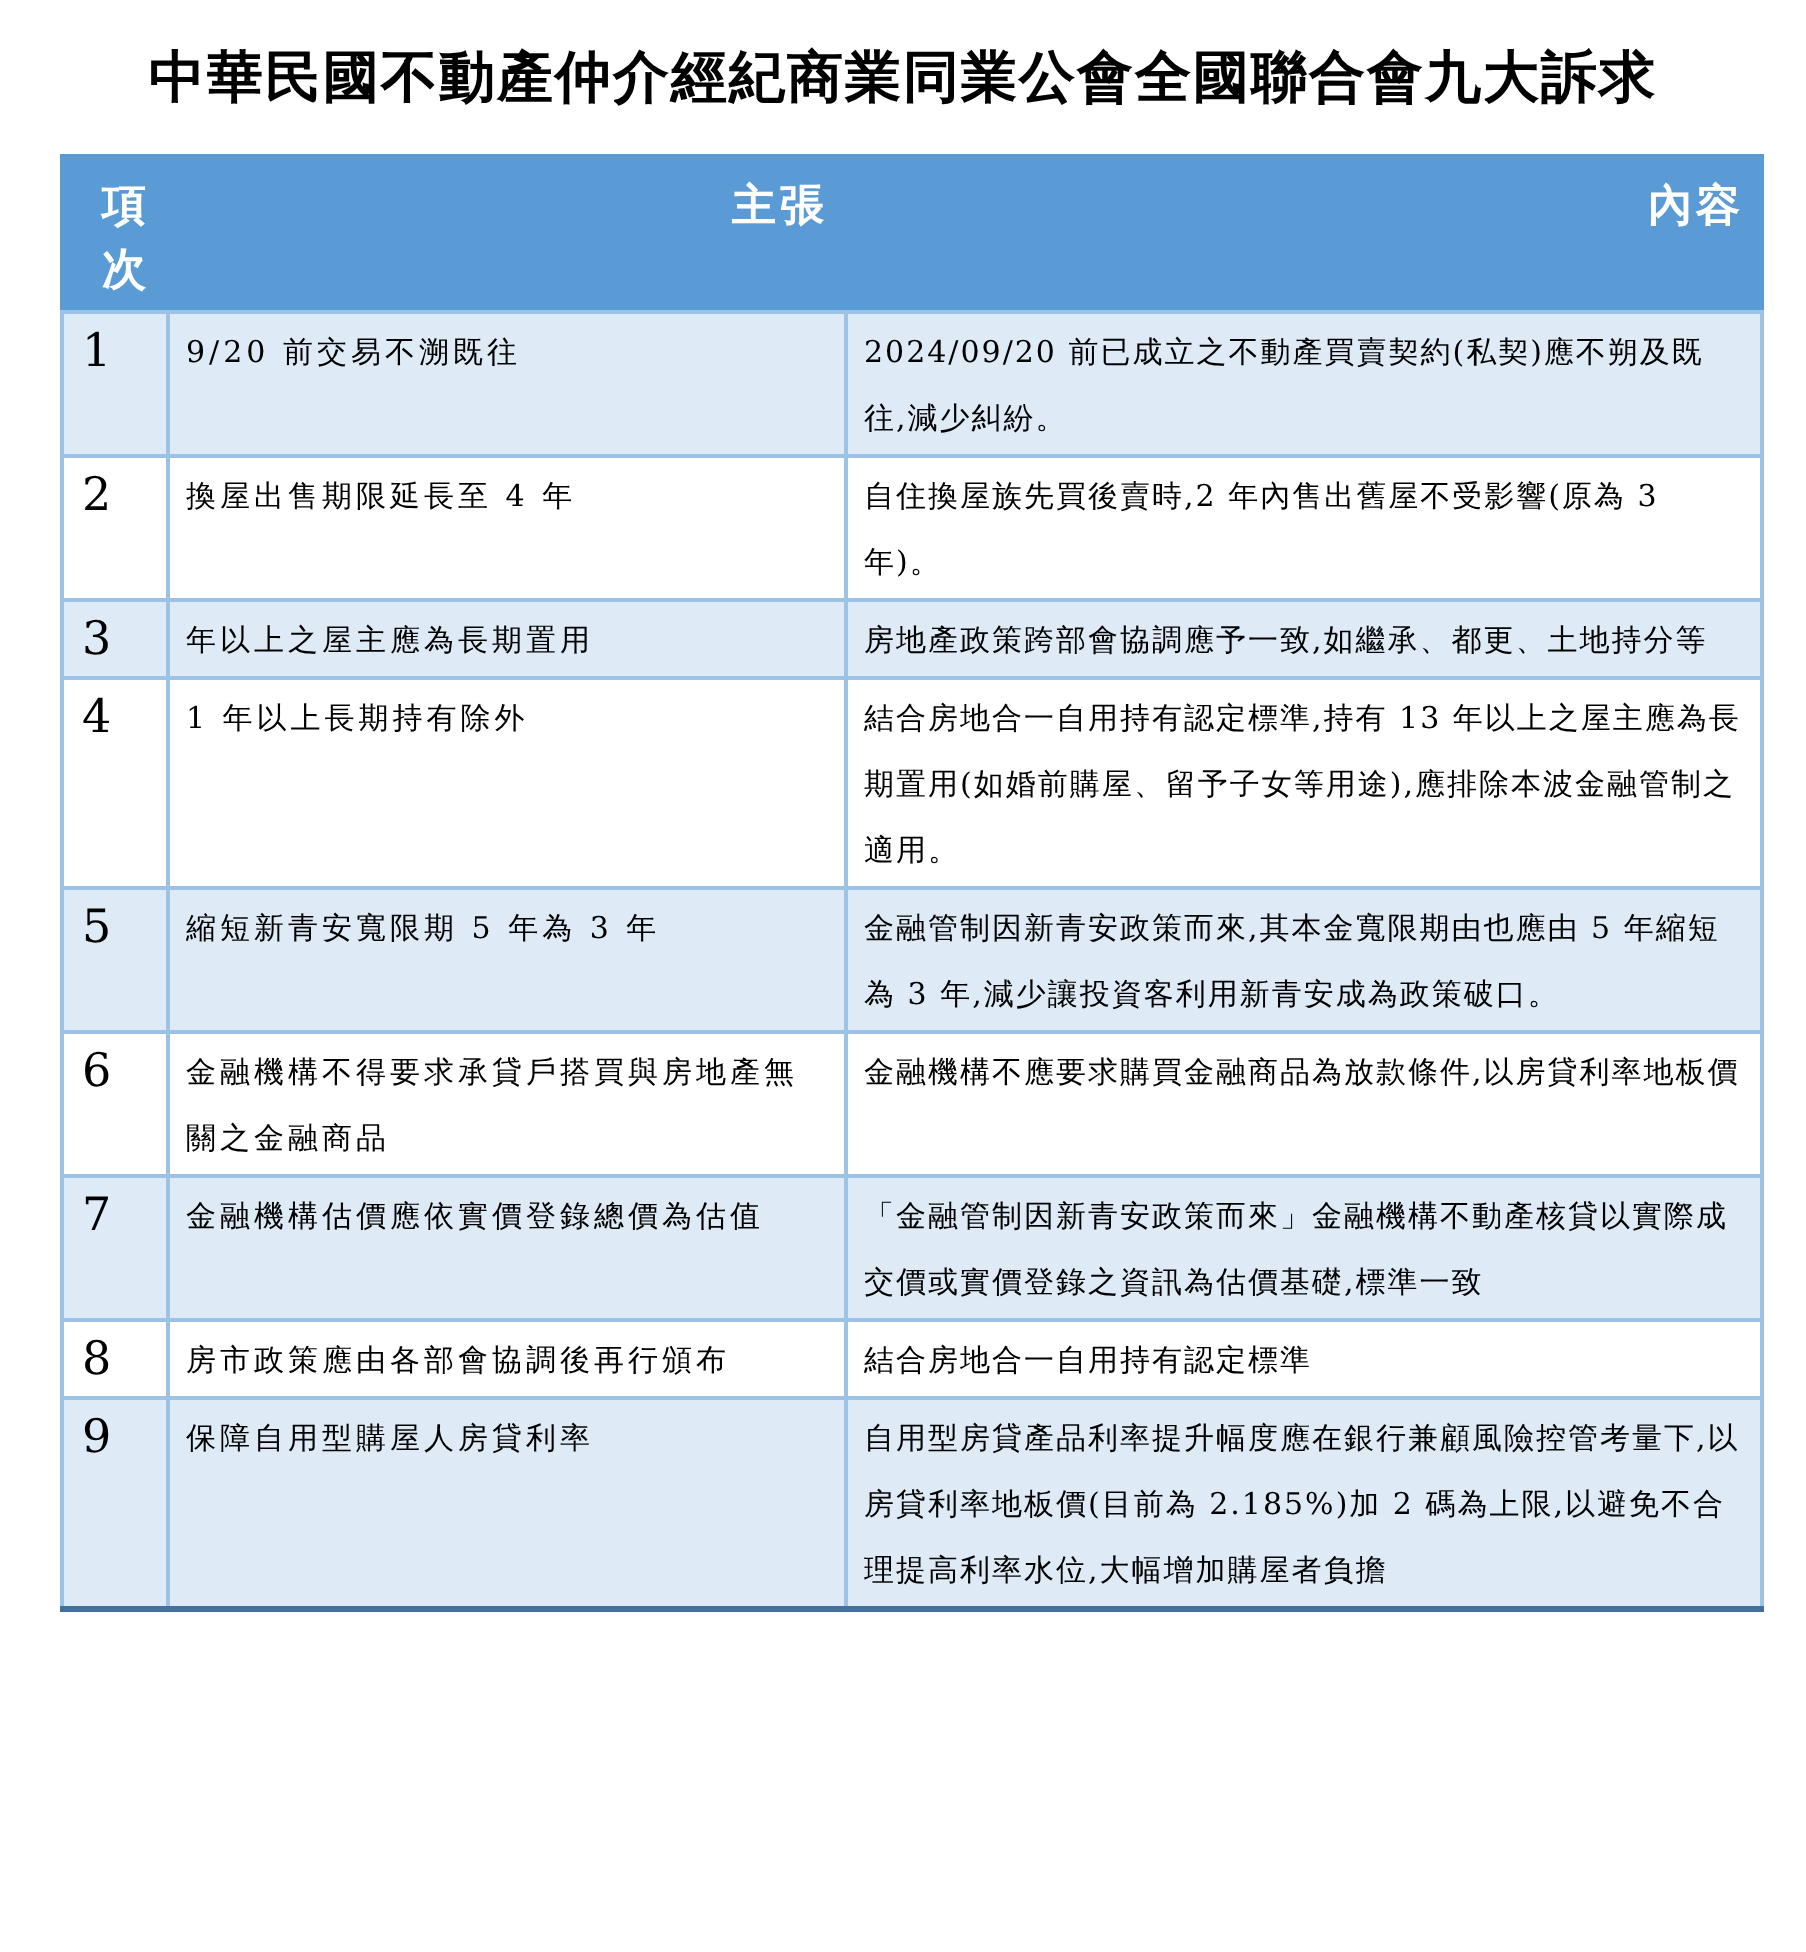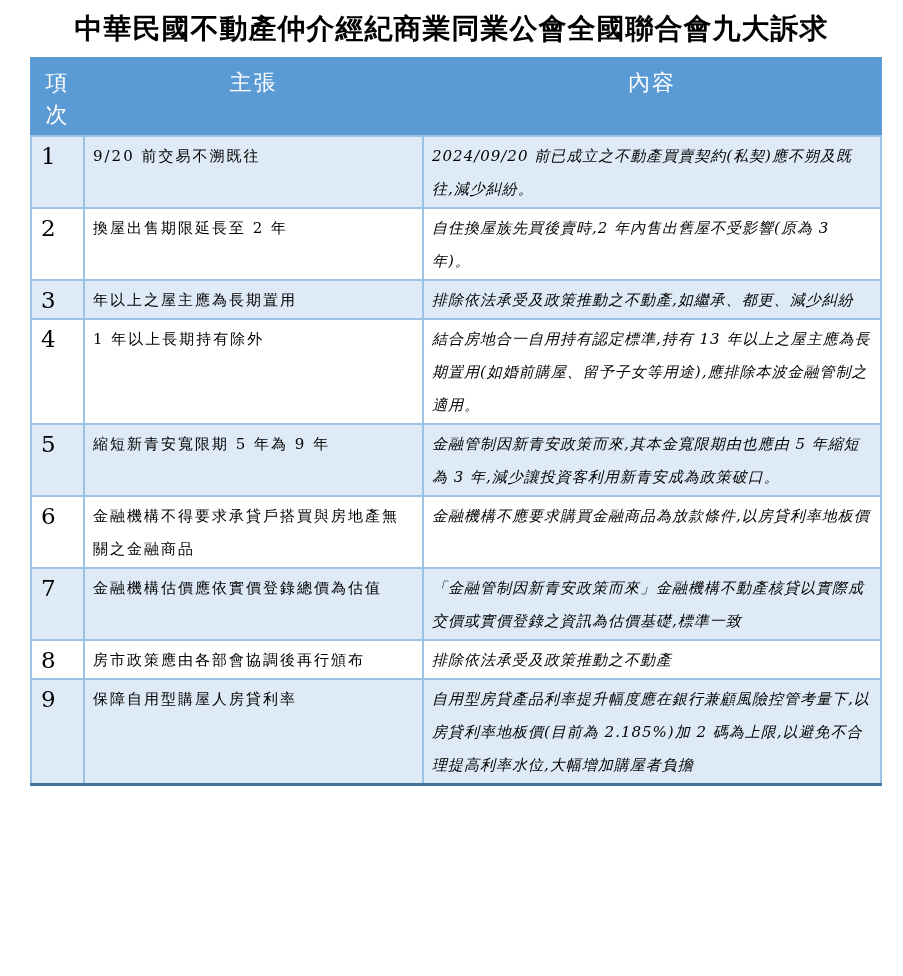--- a/index.html
+++ b/index.html
@@ -4,21 +4,21 @@
 <style>
   :root {
     --header-bg: #5B9BD5;
     --header-text: #FFFFFF;
     --row-alt-bg: #DEEAF6;
     --row-bg: #FFFFFF;
     --border: #9CC2E5;
     --bottom-border: #41719C;
     --text: #000000;
   }
-  * { box-sizing: border-box; }
+  * { box-sizing: border-box; margin-top: 20px; }
   html, body {
     margin: 0;
     padding: 0;
     width: 903px;
     height: 976px;
     background: #FFFFFF;
     overflow: hidden;
     font-family: "DejaVu Serif", "Liberation Serif", serif;
     color: var(--text);
   }
@@ -38,22 +38,22 @@
     border-collapse: collapse;
     table-layout: fixed;
   }
   col.w-num     { width: 53px;  }
   col.w-claim   { width: 339px; }
   col.w-content { width: 458px; }
 
   th {
     background: var(--header-bg);
     color: var(--header-text);
-    font-weight: normal;
-    text-align: center;
+    font-weight: bold;
+    text-align: right;
     vertical-align: top;
     font-size: 22px;
     line-height: 32px;
     padding: 8px 8px 4px 8px;
     height: 76px;
     letter-spacing: 2px;
     border: 2px solid var(--header-bg);
     border-bottom: 2px solid var(--border);
   }
   td {
@@ -63,21 +63,21 @@
     line-height: 33px;
     padding: 3px 8px 1px 8px;
     letter-spacing: 2px;
     word-break: break-all;
   }
   td.col-num {
     font-size: 23px;
     letter-spacing: 0;
     padding-left: 9px;
   }
-  td.col-content { letter-spacing: 1px; font-style: italic; }
+  td.col-content { letter-spacing: 1px; }
   tbody tr:nth-child(odd)  td { background: var(--row-alt-bg); }
   tbody tr:nth-child(even) td { background: var(--row-bg); }
   tbody tr:last-child td { border-bottom: 3px solid var(--bottom-border); }
 </style>
 </head>
 <body>
 
 <div class="page">
   <h1 class="title">中華民國不動產仲介經紀商業同業公會全國聯合會九大訴求</h1>
 
@@ -96,58 +96,58 @@
     </thead>
     <tbody>
   <tr>
     <td class="col-num">1</td>
     <td class="col-claim">9/20 前交易不溯既往</td>
     <td class="col-content">2024/09/20 前已成立之不動產買賣契約(私契)應不朔及既往,減少糾紛。</td>
   </tr>
 
   <tr>
     <td class="col-num">2</td>
-    <td class="col-claim">換屋出售期限延長至 2 年</td>
+    <td class="col-claim">換屋出售期限延長至 4 年</td>
     <td class="col-content">自住換屋族先買後賣時,2 年內售出舊屋不受影響(原為 3 年)。</td>
   </tr>
 
   <tr>
     <td class="col-num">3</td>
     <td class="col-claim">年以上之屋主應為長期置用</td>
-    <td class="col-content">排除依法承受及政策推動之不動產,如繼承、都更、減少糾紛</td>
+    <td class="col-content">房地產政策跨部會協調應予一致,如繼承、都更、土地持分等</td>
   </tr>
 
   <tr>
     <td class="col-num">4</td>
     <td class="col-claim">1 年以上長期持有除外</td>
     <td class="col-content">結合房地合一自用持有認定標準,持有 13 年以上之屋主應為長期置用(如婚前購屋、留予子女等用途),應排除本波金融管制之適用。</td>
   </tr>
 
   <tr>
     <td class="col-num">5</td>
-    <td class="col-claim">縮短新青安寬限期 5 年為 9 年</td>
+    <td class="col-claim">縮短新青安寬限期 5 年為 3 年</td>
     <td class="col-content">金融管制因新青安政策而來,其本金寬限期由也應由 5 年縮短為 3 年,減少讓投資客利用新青安成為政策破口。</td>
   </tr>
 
   <tr>
     <td class="col-num">6</td>
     <td class="col-claim">金融機構不得要求承貸戶搭買與房地產無關之金融商品</td>
     <td class="col-content">金融機構不應要求購買金融商品為放款條件,以房貸利率地板價</td>
   </tr>
 
   <tr>
     <td class="col-num">7</td>
     <td class="col-claim">金融機構估價應依實價登錄總價為估值</td>
     <td class="col-content">「金融管制因新青安政策而來」金融機構不動產核貸以實際成交價或實價登錄之資訊為估價基礎,標準一致</td>
   </tr>
 
   <tr>
     <td class="col-num">8</td>
     <td class="col-claim">房市政策應由各部會協調後再行頒布</td>
-    <td class="col-content">排除依法承受及政策推動之不動產</td>
+    <td class="col-content">結合房地合一自用持有認定標準</td>
   </tr>
 
   <tr>
     <td class="col-num">9</td>
     <td class="col-claim">保障自用型購屋人房貸利率</td>
     <td class="col-content">自用型房貸產品利率提升幅度應在銀行兼顧風險控管考量下,以房貸利率地板價(目前為 2.185%)加 2 碼為上限,以避免不合理提高利率水位,大幅增加購屋者負擔</td>
   </tr>
 </tbody>
   </table>
 </div>

